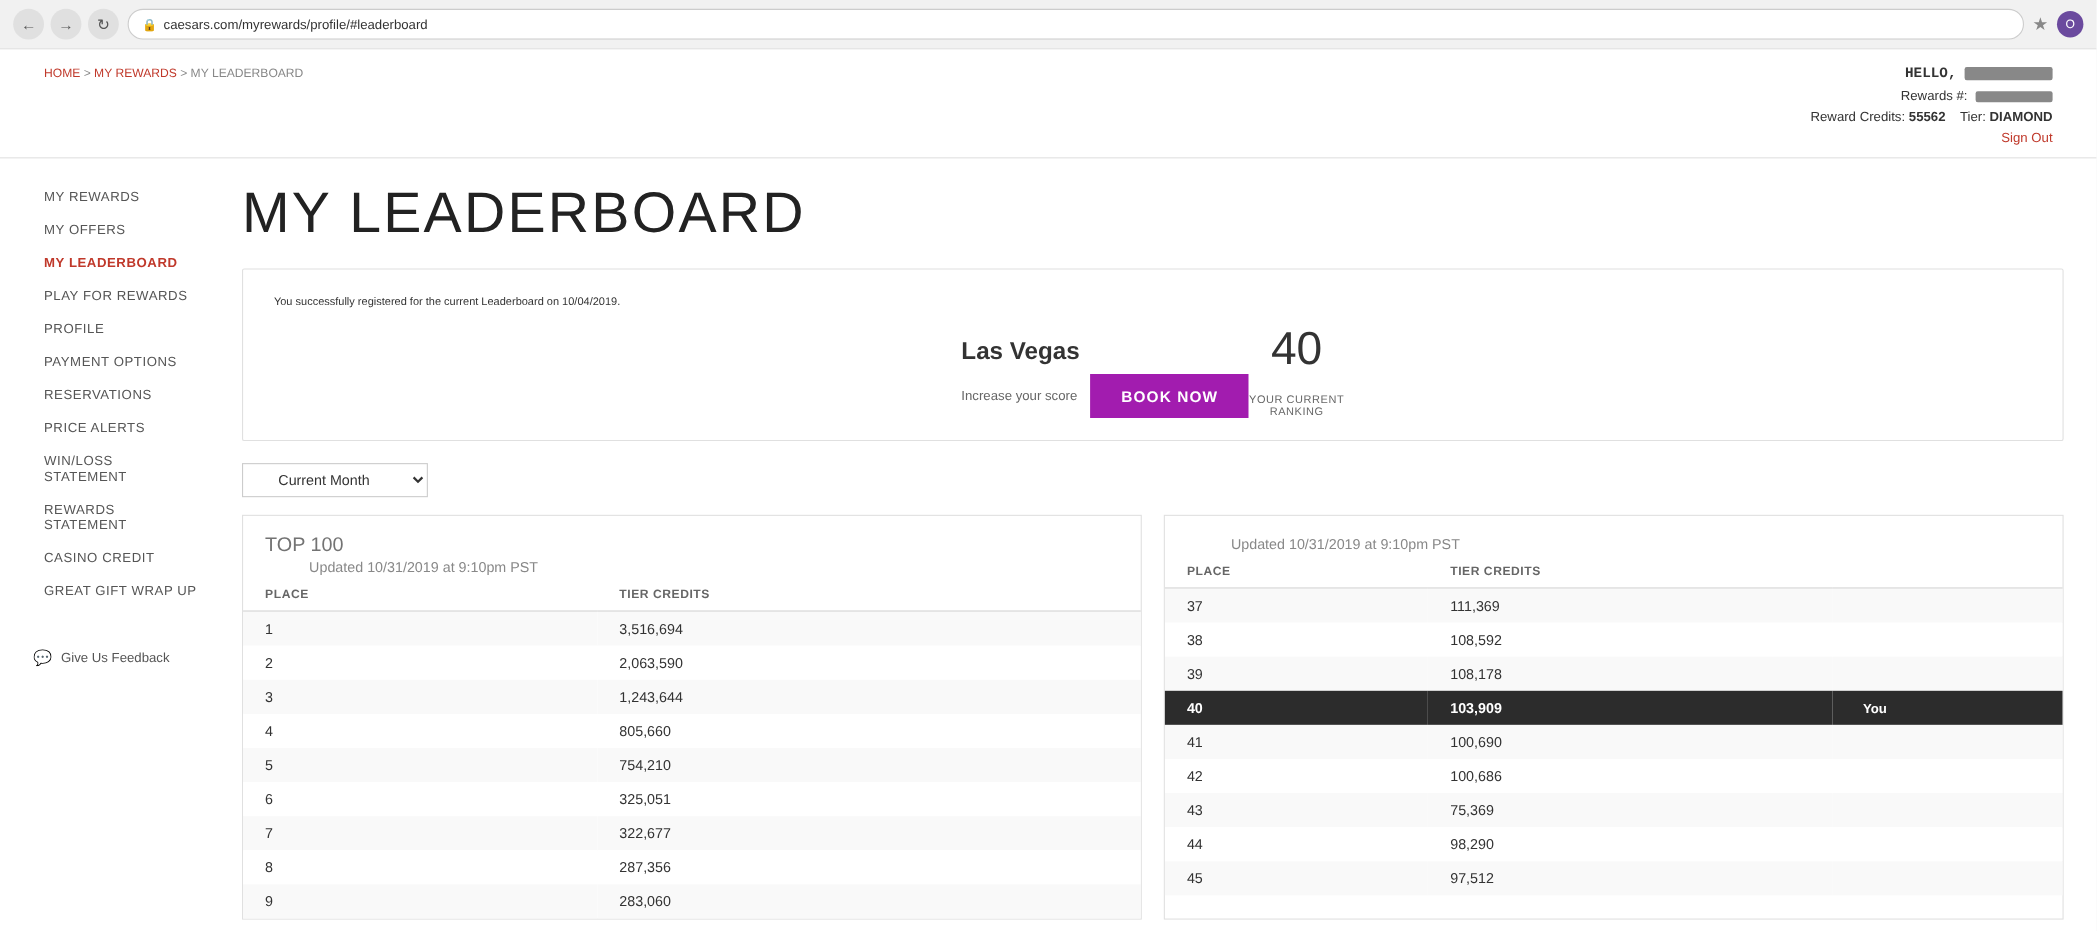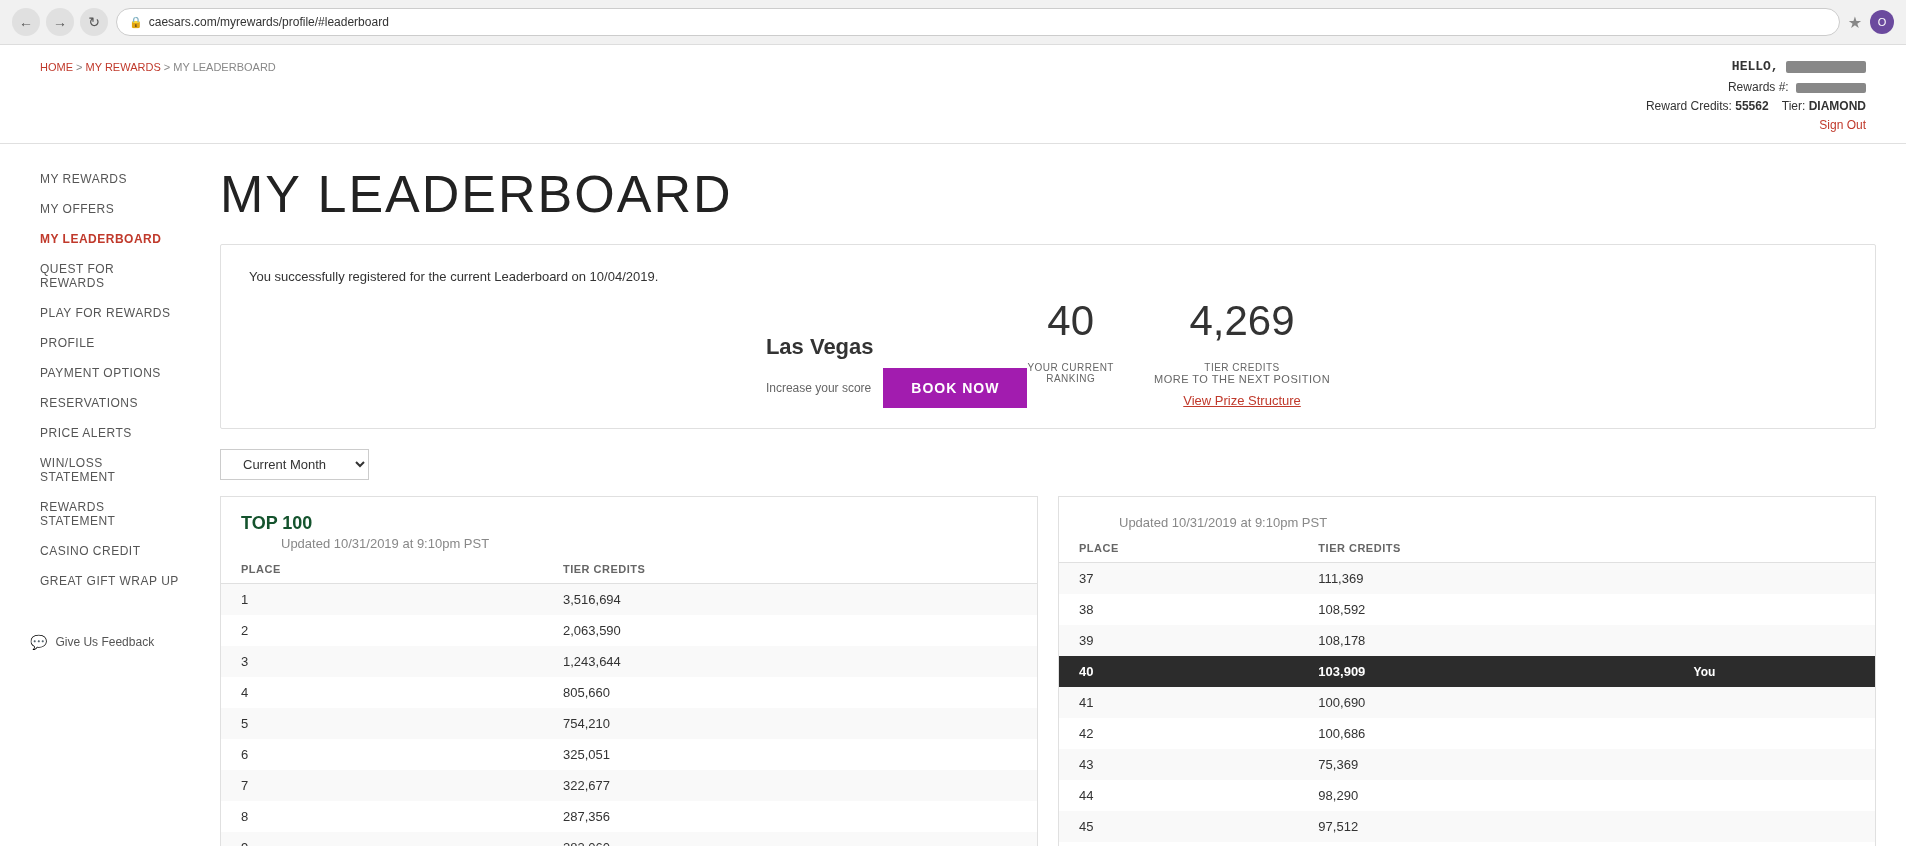--- a/index.html
+++ b/index.html
@@ -87,21 +87,21 @@
       font-size: 52px; font-weight: 300; letter-spacing: 2px;
       color: #222; margin-bottom: 20px; text-transform: uppercase;
     }
 
     
     .leaderboard-card {
       background: white; border: 1px solid #e0e0e0;
       border-radius: 2px; padding: 24px 28px 20px;
       margin-bottom: 20px;
     }
-    .registration-msg { font-size: 13px; color: #333; margin-bottom: 16px; }
+    .registration-msg { font-size: 10px; color: #333; margin-bottom: 16px; }
     .location-booking {
       display: flex; justify-content: center; align-items: flex-end;
     }
     .location-name { font-size: 22px; font-weight: bold; color: #333; }
     .stats-area { display: flex; gap: 40px; align-items: flex-start; }
     .stat-block { text-align: center; }
     .stat-number { font-size: 42px; font-weight: 300; color: #333; line-height: 1; }
     .stat-label { font-size: 10px; color: #666; text-transform: uppercase; letter-spacing: 0.5px; margin-top: 20px; }
     .stat-sublabel { font-size: 11px; color: #666; }
     .book-btn {
@@ -109,32 +109,32 @@
       padding: 12px 28px; font-size: 14px; font-weight: bold;
       cursor: pointer; letter-spacing: 1px; text-transform: uppercase;
     }
     .increase-label { font-size: 12px; color: #666; margin-right: 12px; }
     .view-prize { color: #c0392b; text-decoration: underline; font-size: 13px; cursor: pointer; display: block; margin-top: 8px; }
     .action-row { display: flex; align-items: center; margin-top: 8px; }
 
     
     .filter-row { margin-bottom: 16px; }
     .month-select {
-      padding: 6px 18px; border: 1px solid #ccc;
+      padding: 6px 28px; border: 1px solid #ccc;
       background: white; font-size: 13px; cursor: pointer;
       color: #333;
     }
 
     
     .tables-row { display: flex; gap: 20px; }
     .table-card {
       flex: 1; background: white; border: 1px solid #e0e0e0;
     }
     .table-header { padding: 16px 20px 4px; }
-    .table-title { font-size: 18px; font-weight: bold; color: #14532d; }
+    .table-title { font-size: 18px; font-weight: normal; color: #737373; }
     .table-updated { font-size: 13px; color: #888; margin-top: 2px; margin-left: 40px; }
     table { width: 100%; border-collapse: collapse; }
     th {
       text-align: left; font-size: 11px; color: #666;
       text-transform: uppercase; letter-spacing: 0.5px;
       padding: 8px 20px; border-bottom: 1px solid #e0e0e0;
     }
     td { padding: 8px 20px; font-size: 13px; color: #333; }
     tr:nth-child(odd) td { background: #f9f9f9; }
     tr:nth-child(even) td { background: white; }
@@ -189,21 +189,20 @@
       <a href="#" class="sign-out">Sign Out</a>
     </div>
   </div>
 
   <div class="main-layout">
 
     <div class="sidebar">
       <div class="sidebar-item">MY REWARDS</div>
       <div class="sidebar-item">MY OFFERS</div>
       <div class="sidebar-item active">MY LEADERBOARD</div>
-      <div class="sidebar-item">QUEST FOR REWARDS</div>
       <div class="sidebar-item">PLAY FOR REWARDS</div>
       <div class="sidebar-item">PROFILE</div>
       <div class="sidebar-item">PAYMENT OPTIONS</div>
       <div class="sidebar-item">RESERVATIONS</div>
       <div class="sidebar-item">PRICE ALERTS</div>
       <div class="sidebar-item">WIN/LOSS STATEMENT</div>
       <div class="sidebar-item">REWARDS STATEMENT</div>
       <div class="sidebar-item">CASINO CREDIT</div>
       <div class="sidebar-item">GREAT GIFT WRAP UP</div>
 
@@ -227,28 +226,20 @@
             </div>
           </div>
           <div class="stats-area">
             <div class="stat-block">
               <div class="stat-number">40</div>
               <div class="stat-label">
                 <span>YOUR CURRENT</span><br>
                 <span>RANKING</span>
               </div>
             </div>
-            <div class="stat-block">
-              <div class="stat-number">4,269</div>
-              <div class="stat-label">
-                <span>TIER CREDITS</span><br>
-                <span class="stat-sublabel">more to the next position</span>
-              </div>
-              <a href="#" class="view-prize">View Prize Structure</a>
-            </div>
           </div>
         </div>
       </div>
 
       <div class="filter-row">
         <select class="month-select">
           <option>Current Month</option>
           <option>Previous Month</option>
         </select>
       </div>

